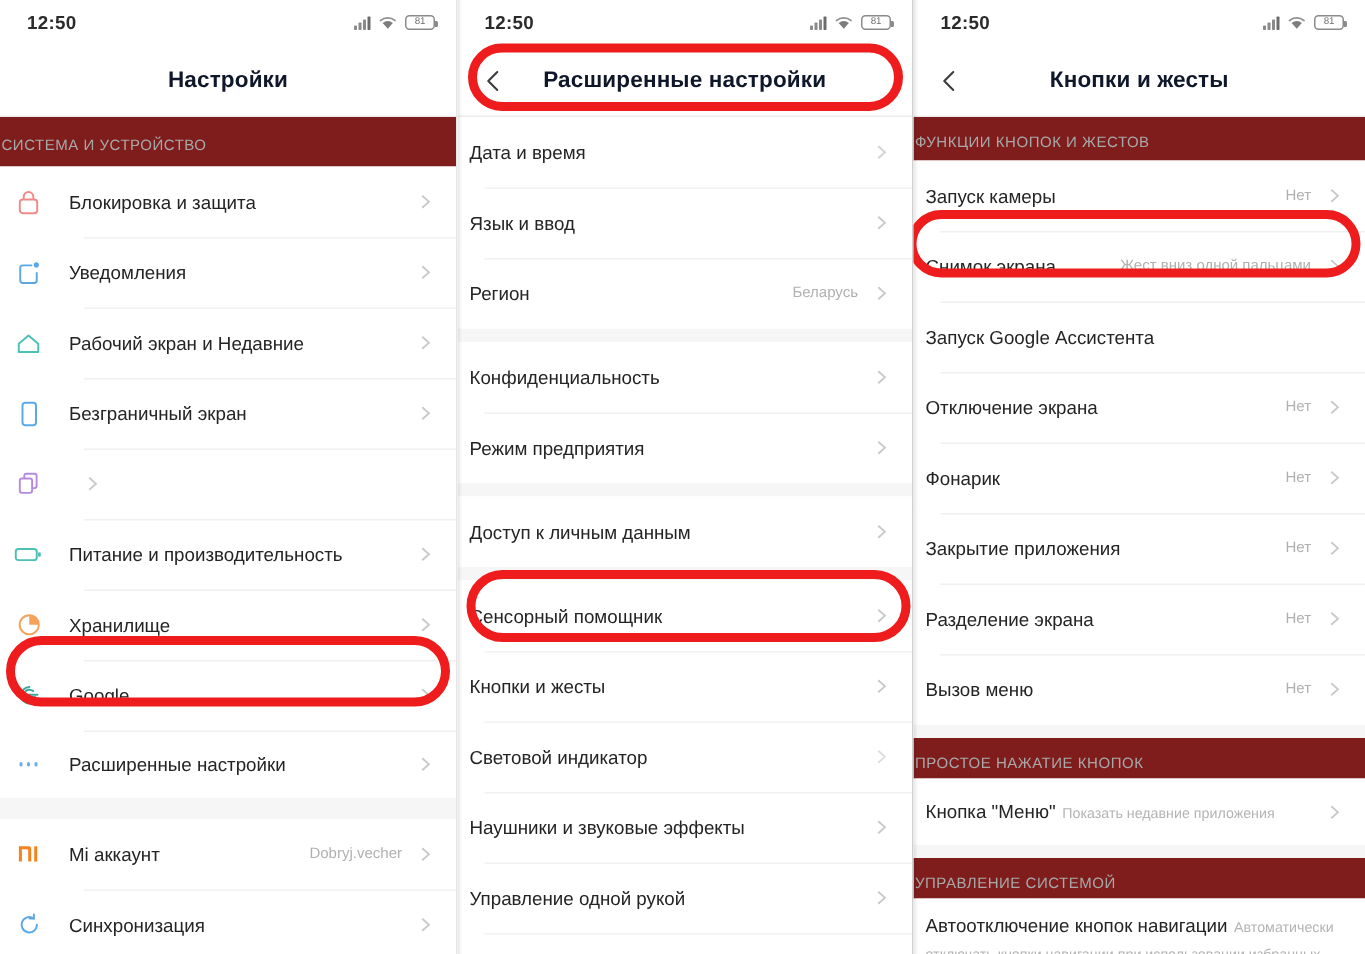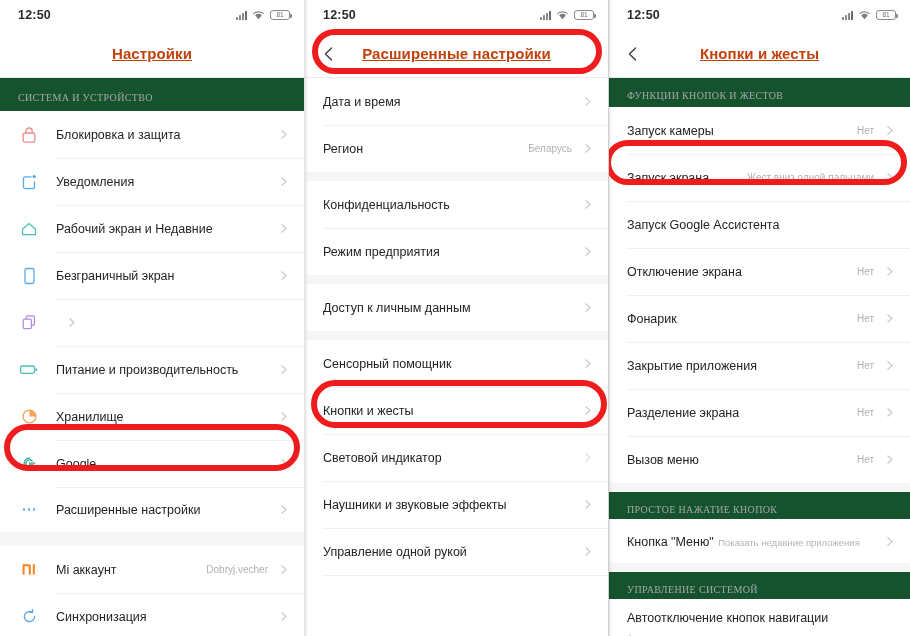--- a/index.html
+++ b/index.html
@@ -74,43 +74,41 @@
     border-bottom: 1px solid #ececec;
   }
   .titlebar .back {
     position: absolute; left: 16px; top: 50%; transform: translateY(-50%);
     width: 16px; height: 16px;
   }
   .titlebar .back svg { display: block; }
   .titlebar h1 {
     font-size: 15px;
     font-weight: bold;
-    color: #c2410c;
+    color: #0f172a;
     letter-spacing: .1px;
-    text-decoration: underline;
   }
 
   
   .list { background: #ffffff; }
   .group-gap { height: 14px; background: #f6f6f6; }
   .group-gap.thin { height: 9px; }
   .section-head {
     font-size: 10px;
     color: #a8a8a8;
     letter-spacing: .35px;
-    padding: 14px 0 8px 18px;
-    background: #14532d;
+    padding: 14px 0 8px 1px;
+    background: #7f1d1d;
     text-transform: uppercase;
-    font-family: Liberation Serif, serif;
   }
   .row {
     display: flex;
     align-items: center;
     min-height: 47px;
-    padding: 0 14px 0 18px;
+    padding: 0 14px 0 8px;
     background: #ffffff;
     position: relative;
   }
   .row + .row:before {
     content: "";
     position: absolute; left: 18px; right: 0; top: 0;
     height: 1px; background: #f0f0f0;
   }
   .row.with-icon + .row.with-icon:before { left: 56px; }
   .row .ico {
@@ -403,20 +401,28 @@
     <div class="list">
       <div class="row">
         <span class="labels"><span class="label">Дата и время</span></span>
         <span class="chev">
             <svg width="13" height="13" viewBox="0 0 13 13">
               <path d="M4.5 2.5 L9 6.5 L4.5 10.5" fill="none" stroke="#d2d2d2" stroke-width="1.2"></path>
             </svg>
           </span>
       </div>
       <div class="row">
+        <span class="labels"><span class="label">Язык и ввод</span></span>
+        <span class="chev">
+            <svg width="13" height="13" viewBox="0 0 13 13">
+              <path d="M4.5 2.5 L9 6.5 L4.5 10.5" fill="none" stroke="#c9c9c9" stroke-width="1.2"></path>
+            </svg>
+          </span>
+      </div>
+      <div class="row">
         <span class="labels"><span class="label">Регион</span></span>
         <span class="value">Беларусь</span>
         <span class="chev">
             <svg width="13" height="13" viewBox="0 0 13 13">
               <path d="M4.5 2.5 L9 6.5 L4.5 10.5" fill="none" stroke="#c9c9c9" stroke-width="1.2"></path>
             </svg>
           </span>
       </div>
 
       <div class="group-gap thin"></div>
@@ -541,21 +547,21 @@
       <div class="row">
         <span class="labels"><span class="label">Запуск камеры</span></span>
         <span class="value">Нет</span>
         <span class="chev">
             <svg width="13" height="13" viewBox="0 0 13 13">
               <path d="M4.5 2.5 L9 6.5 L4.5 10.5" fill="none" stroke="#c9c9c9" stroke-width="1.2"></path>
             </svg>
           </span>
       </div>
       <div class="row">
-        <span class="labels"><span class="label">Запуск экрана</span></span>
+        <span class="labels"><span class="label">Снимок экрана</span></span>
         <span class="value">Жест вниз одной пальцами</span>
         <span class="chev">
             <svg width="13" height="13" viewBox="0 0 13 13">
               <path d="M4.5 2.5 L9 6.5 L4.5 10.5" fill="none" stroke="#c9c9c9" stroke-width="1.2"></path>
             </svg>
           </span>
       </div>
       <div class="row">
         <span class="labels"><span class="label">Запуск Google Ассистента</span></span>
       </div>

